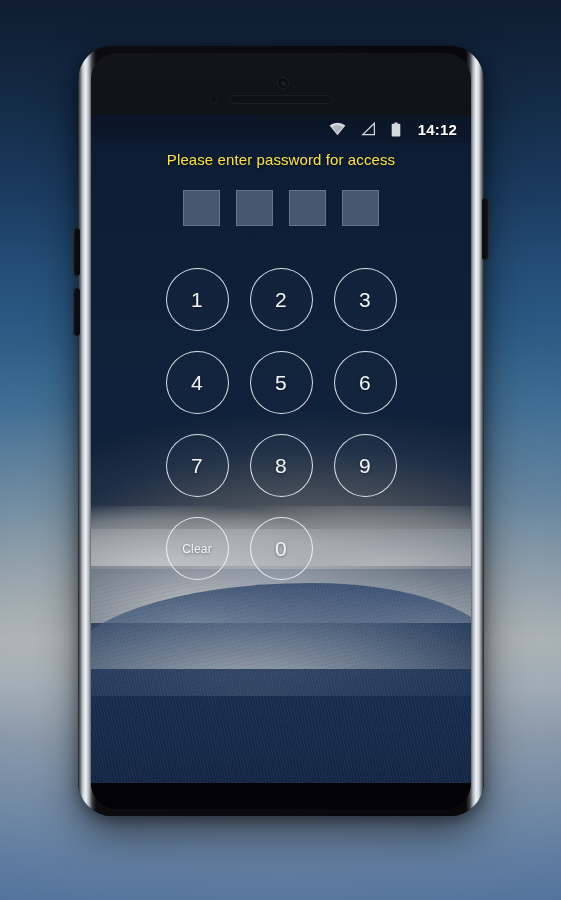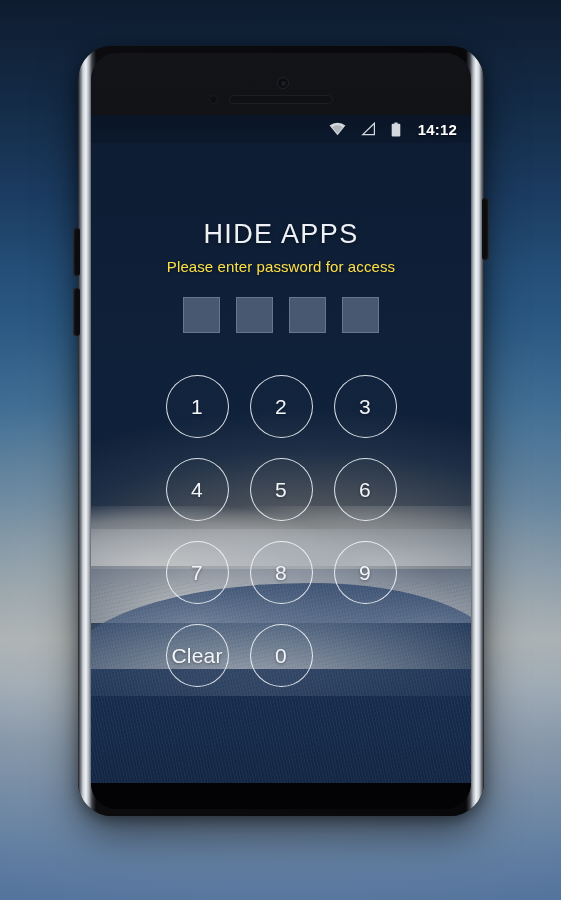--- a/index.html
+++ b/index.html
@@ -277,21 +277,21 @@
     border-radius:50%;
     border:1.4px solid rgba(245,248,252,0.88);
     display:flex; align-items:center; justify-content:center;
     color:#f2f6fa;
     font-size:21px;
     letter-spacing:0.2px;
     background:rgba(255,255,255,0.015);
     text-shadow:0 1px 3px rgba(0,0,0,0.40);
     cursor:pointer;
   }
-  .key.key-word { font-size:21px; }
+  .key.key-word { font-size:12px; }
 
   
   #bottom-bezel {
     position:absolute; left:0; right:0; top:730px;
     height:33px;
     background:#030305;
   }
 
   
   .side-btn { position:absolute; background:#0b0c0f; border-radius:3px; }
@@ -350,21 +350,20 @@
         <svg class="status-icon" width="10" height="15" viewBox="0 0 10 15">
           <rect x="3.3" y="0.4" width="3.4" height="1.5" rx="0.4" fill="#d4d9de"></rect>
           <rect x="0.7" y="1.8" width="8.6" height="12.6" rx="1" fill="#d4d9de"></rect>
         </svg>
 
         <span id="status-time">14:12</span>
       </div>
 
       <div id="lock-content">
 
-        <div id="lock-title">HIDE APPS</div>
 
         <div id="lock-subtitle">Please enter password for access</div>
 
         <div id="password-boxes">
           <div class="pw-box"></div>
           <div class="pw-box"></div>
           <div class="pw-box"></div>
           <div class="pw-box"></div>
         </div>
 

